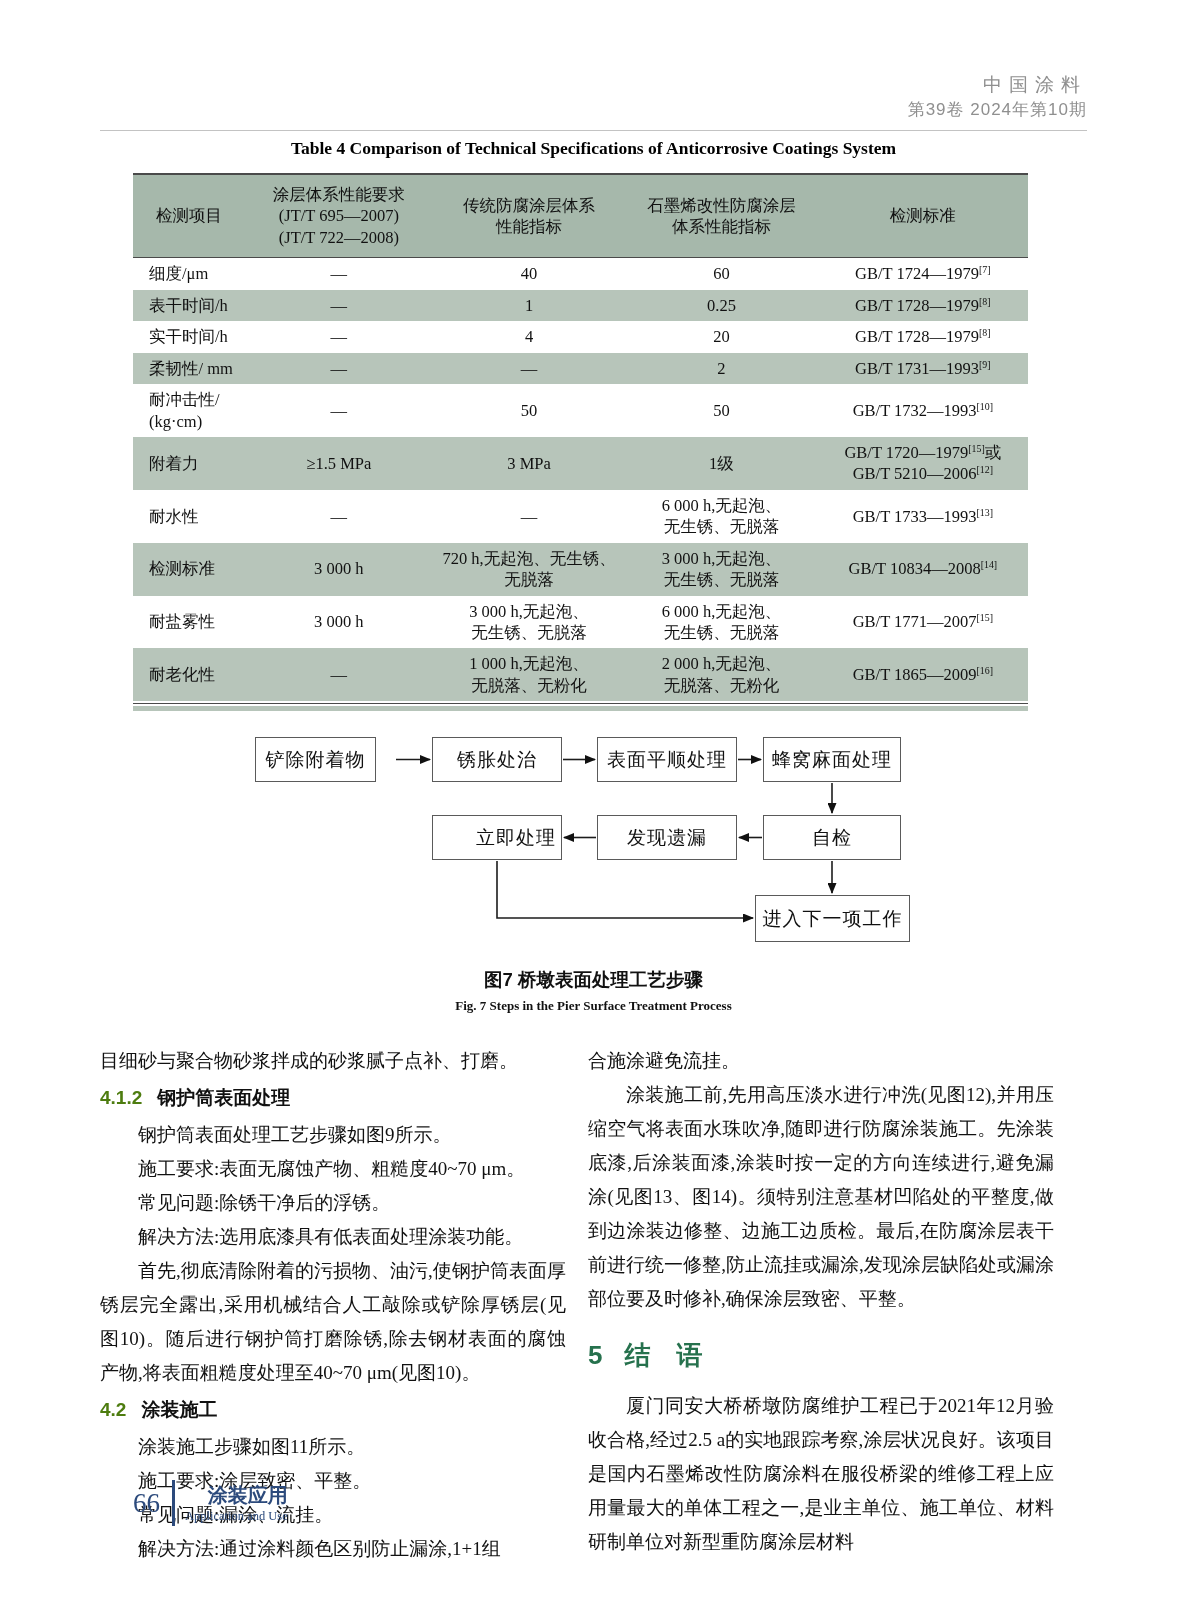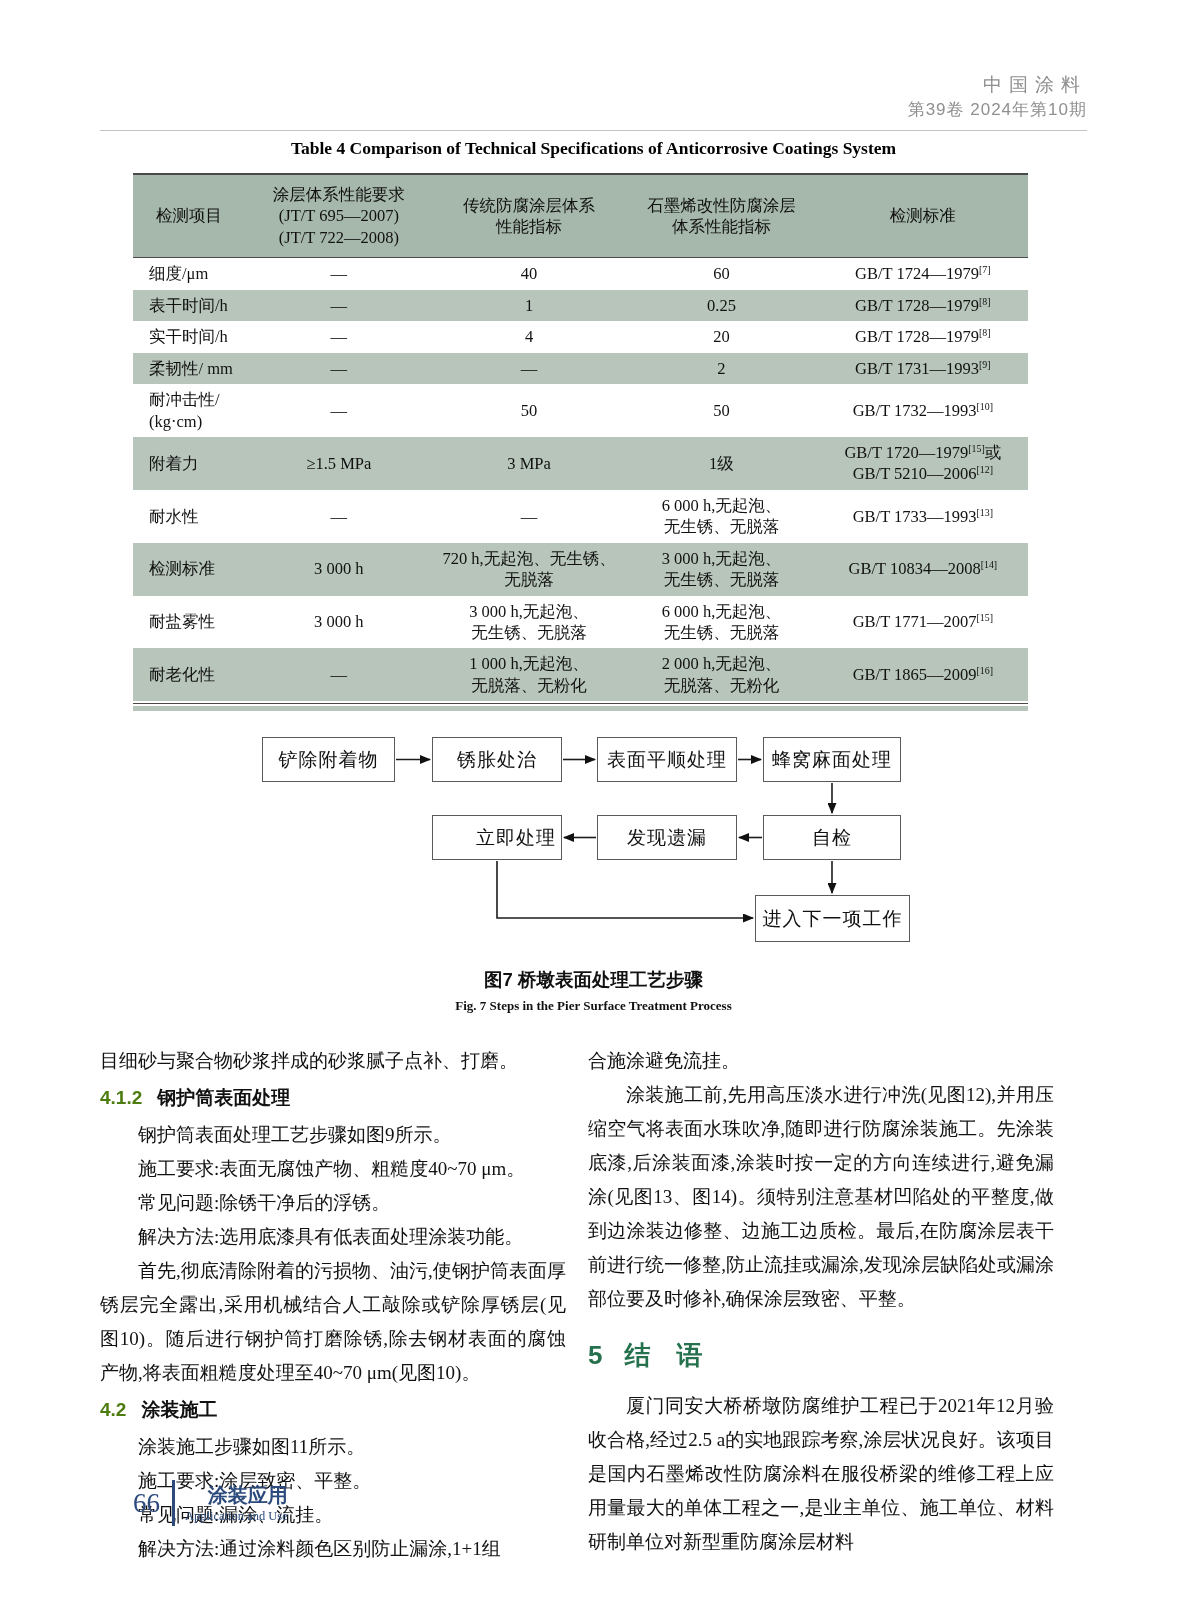--- a/index.html
+++ b/index.html
@@ -183,21 +183,21 @@
         </defs>
         <line class="fline" x1="296" y1="24.5" x2="330" y2="24.5" marker-end="url(#ah)"></line>
         <line class="fline" x1="463" y1="24.5" x2="495" y2="24.5" marker-end="url(#ah)"></line>
         <line class="fline" x1="638" y1="24.5" x2="661" y2="24.5" marker-end="url(#ah)"></line>
         <line class="fline" x1="732" y1="48" x2="732" y2="78" marker-end="url(#ah)"></line>
         <line class="fline" x1="662" y1="102.5" x2="639" y2="102.5" marker-end="url(#ah)"></line>
         <line class="fline" x1="496" y1="102.5" x2="464" y2="102.5" marker-end="url(#ah)"></line>
         <line class="fline" x1="732" y1="126" x2="732" y2="158" marker-end="url(#ah)"></line>
         <polyline class="fline" points="397,126 397,183 653,183" marker-end="url(#ah)"></polyline>
       </svg>
-      <div class="fbox" style="left:162px; top:2px;  width:133px; height:45px;">铲除附着物</div>
+      <div class="fbox" style="left:155px; top:2px;  width:121px; height:45px;">铲除附着物</div>
       <div class="fbox" style="left:332px; top:2px;  width:130px; height:45px;">锈胀处治</div>
       <div class="fbox" style="left:497px; top:2px;  width:140px; height:45px;">表面平顺处理</div>
       <div class="fbox" style="left:663px; top:2px;  width:138px; height:45px;">蜂窝麻面处理</div>
       <div class="fbox" style="left:332px; top:80px; width:130px; height:45px;padding-left:38px;">立即处理</div>
       <div class="fbox" style="left:497px; top:80px; width:140px; height:45px;">发现遗漏</div>
       <div class="fbox" style="left:663px; top:80px; width:138px; height:45px;">自检</div>
       <div class="fbox" style="left:655px; top:160px; width:155px; height:47px;">进入下一项工作</div>
     </div>
 
     <div class="fig-cap-zh">图7   桥墩表面处理工艺步骤</div>

